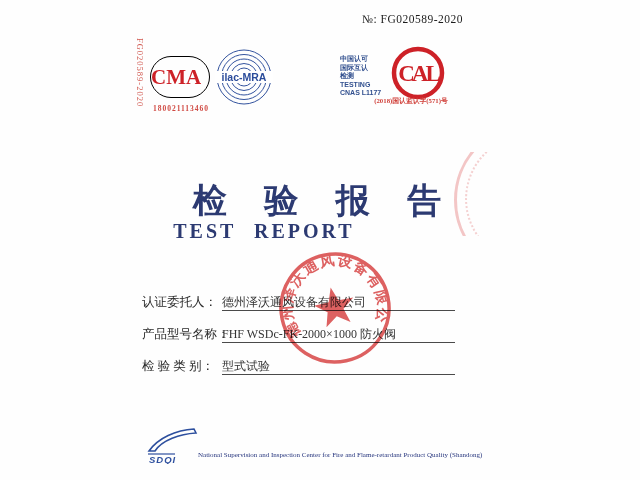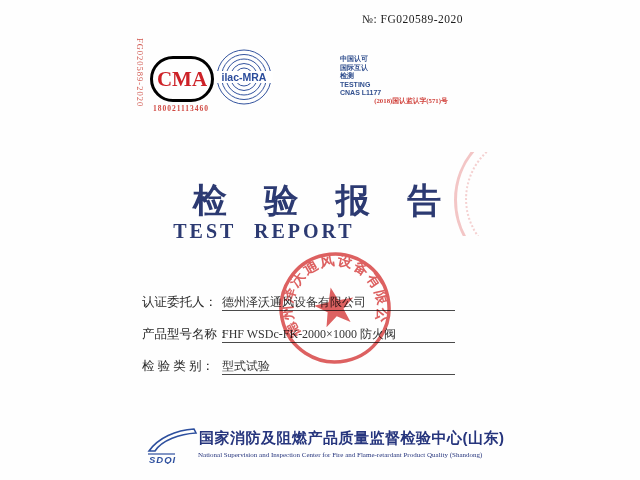--- a/index.html
+++ b/index.html
@@ -10,21 +10,21 @@
   
   .report-no{position:absolute;left:362px;top:13px;font-size:11.5px;color:#1c1c1c;letter-spacing:.5px;}
   
   .side-code{
     position:absolute;left:135px;top:38px;height:86px;
     writing-mode:vertical-rl;text-orientation:sideways;
     font-size:8.5px;color:#c8392f;letter-spacing:1px;opacity:.85;
   }
   
   .cma{position:absolute;left:150px;top:56px;width:58px;height:40px;
-    border:3px solid #000000;border-radius:24px;display:flex;align-items:center;justify-content:center;}
+    border:1px solid #000000;border-radius:24px;display:flex;align-items:center;justify-content:flex-start;}
   .cma span{font-weight:bold;font-size:21px;color:#cd2127;letter-spacing:0;font-family:"Liberation Serif",serif;}
   .cma-number{position:absolute;left:146px;top:104px;width:70px;text-align:center;
     font-size:7.5px;color:#d04a43;font-weight:bold;letter-spacing:1px;}
   .ilac{position:absolute;left:215px;top:48px;}
   .cnas{position:absolute;left:276px;top:57px;}
   .cnas-lines{position:absolute;left:340px;top:55px;width:46px;line-height:8.5px;
     font-size:7px;color:#32508f;font-weight:bold;font-family:"Liberation Sans",sans-serif;}
   .cal{position:absolute;left:390px;top:45px;}
   .cal-caption{position:absolute;left:366px;top:96px;width:90px;text-align:center;
     font-size:6.8px;color:#d0403a;font-weight:bold;white-space:nowrap;}
@@ -91,20 +91,26 @@
 
 
   <div class="cnas-lines">
     <div>中国认可</div>
     <div>国际互认</div>
     <div>检测</div>
     <div>TESTING</div>
     <div>CNAS L1177</div>
   </div>
 
+  <div class="cal">
+    <svg width="56" height="56" viewBox="0 0 56 56">
+      <circle cx="28" cy="28" r="24" fill="none" stroke="#cd2127" stroke-width="4.5"></circle>
+      <text x="28" y="36" text-anchor="middle" font-family="Liberation Serif, serif" font-size="23" font-weight="bold" fill="#cd2127" letter-spacing="-3">CAL</text>
+    </svg>
+  </div>
   <div class="cal-caption">(2018)国认监认字(571)号</div>
 
   <div class="title-zh">检 验 报 告</div>
   <div class="title-en">TEST REPORT</div>
 
   <div class="field-row" id="field-row-1">
     <span class="field-label">认证委托人：</span>
     <span class="field-value">德州泽沃通风设备有限公司</span>
   </div>
   <div class="field-row" id="field-row-2">
@@ -134,16 +140,15 @@
     <div class="ring-b"></div>
   </div>
 
   <div class="footer-logo">
     <svg width="54" height="38" viewBox="0 0 54 38">
       <path d="M4 25 C 13 12, 31 4, 49 3 L 51 7 C 35 8, 17 14, 10 25 Z" fill="none" stroke="#2d4f9e" stroke-width="1.6"></path>
       <line x1="3" y1="28" x2="30" y2="28" stroke="#2d4f9e" stroke-width="1.2"></line>
       <text x="4" y="37" font-family="Liberation Sans, sans-serif" font-size="9.5" font-weight="bold" font-style="italic" fill="#2d4f9e" letter-spacing="1">SDQI</text>
     </svg>
   </div>
-  <div class="org-zh">国家消防及阻燃产品质量监督检验中心(山东)</div>
   <div class="org-en">National Supervision and Inspection Center for Fire and Flame-retardant Product Quality (Shandong)</div>
 
 </div>
 
 </body></html>

